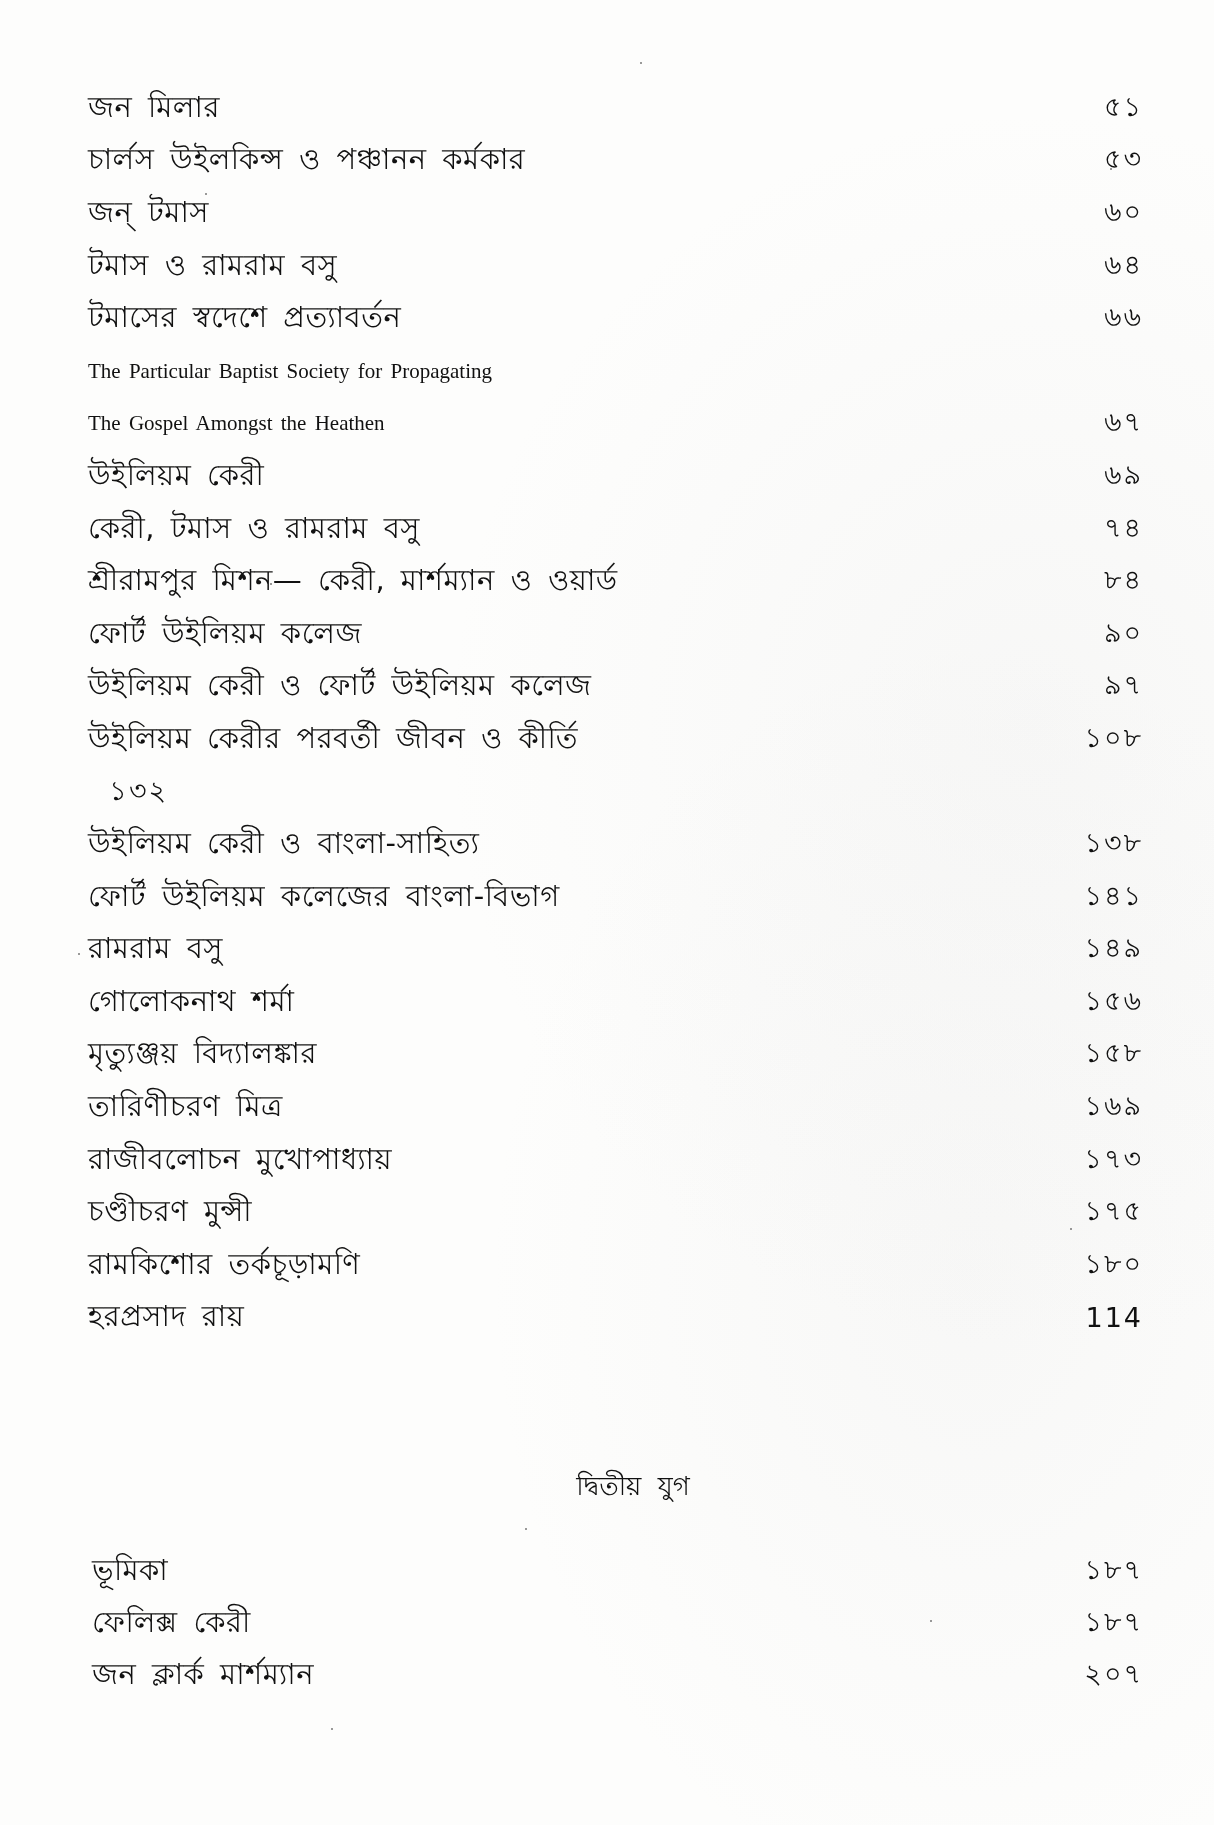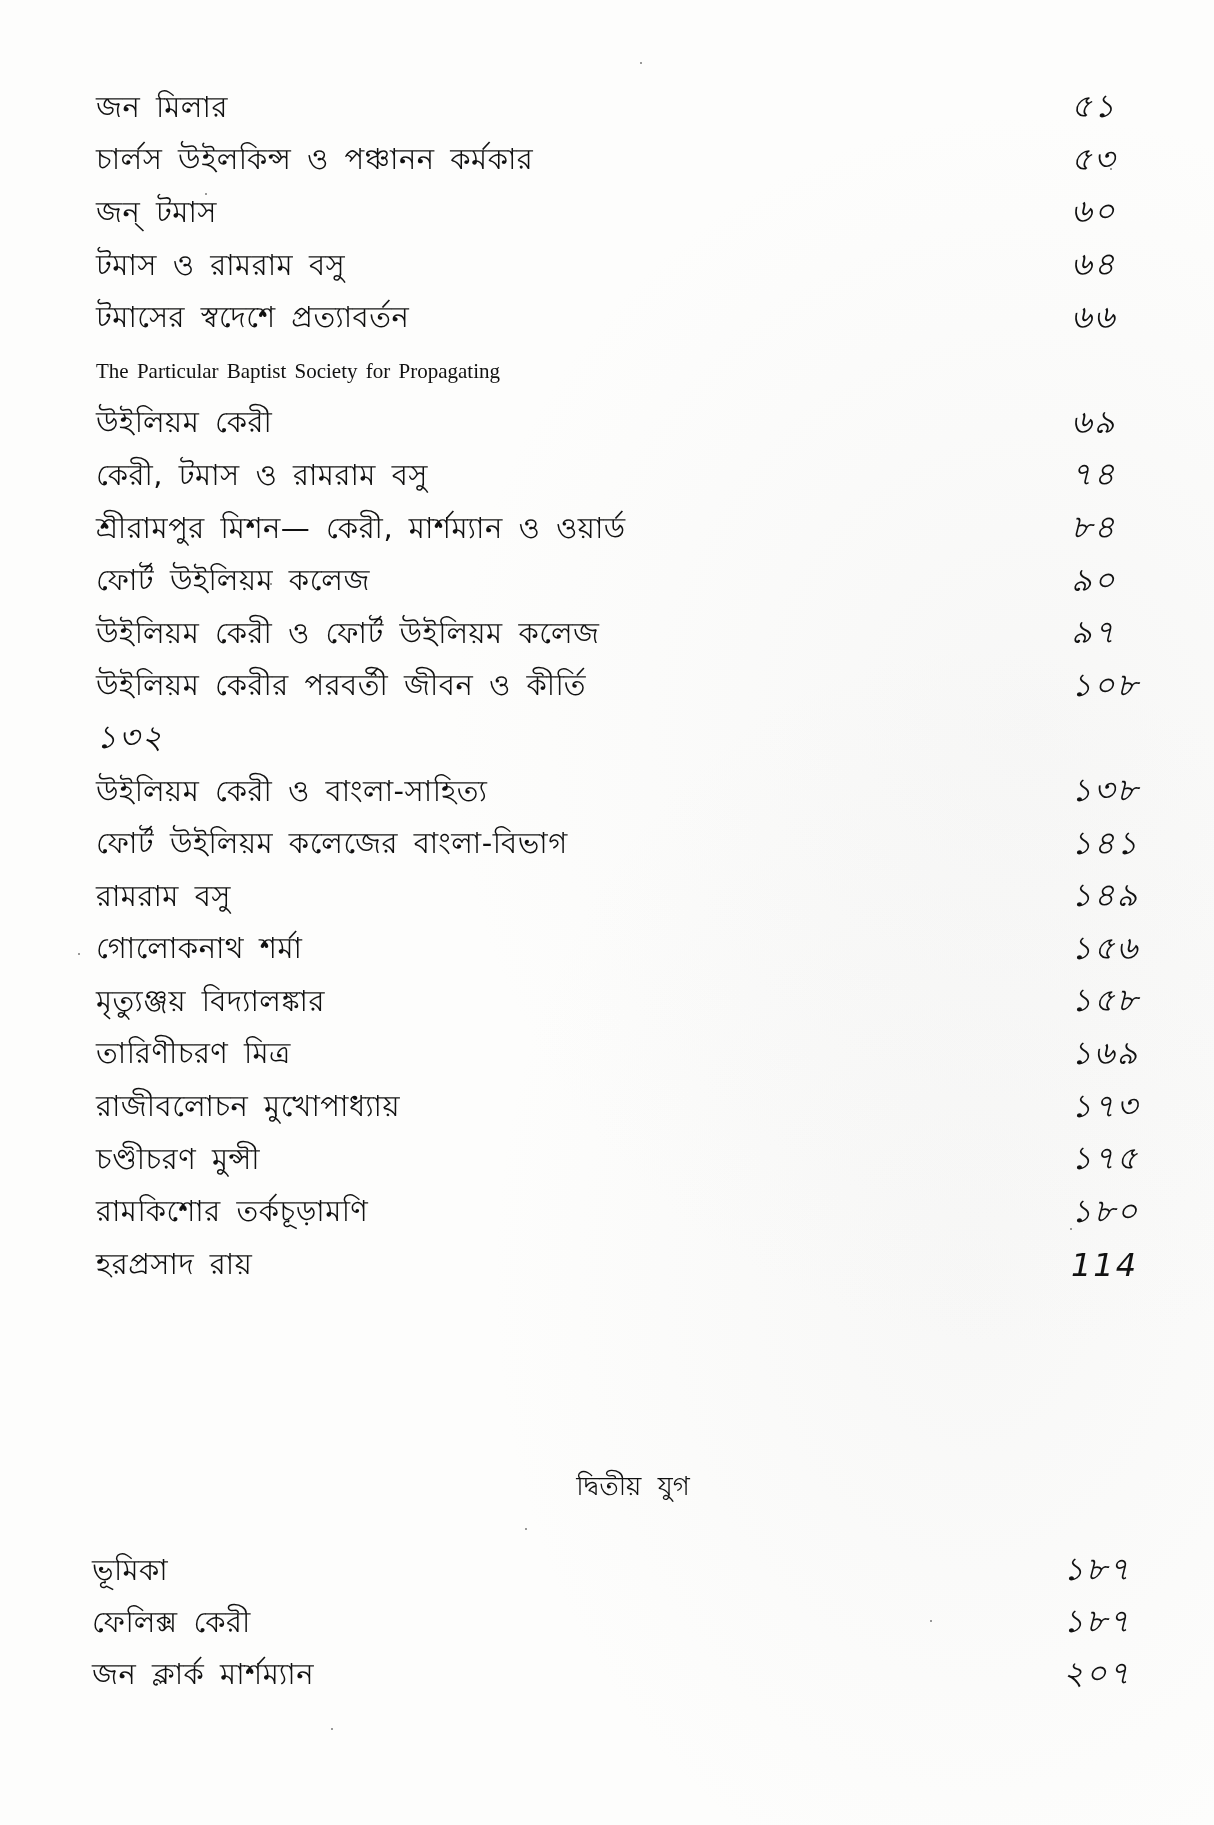--- a/index.html
+++ b/index.html
@@ -23,21 +23,20 @@
       background:
         radial-gradient(ellipse at 85% 40%, rgba(220,220,220,0.18), transparent 40%),
         radial-gradient(ellipse at 80% 70%, rgba(215,215,215,0.15), transparent 35%),
         #fdfdfc;
     }
     .toc {
       position: absolute;
       left: 88px;
       top: 82px;
       width: 1055px;
-      margin-left: 8px;
     }
     .row {
       position: relative;
       height: 52.6px;
       display: flex;
       align-items: center;
       justify-content: space-between;
     }
     .title {
       font-family: "DejaVu Sans", sans-serif;
@@ -47,25 +46,24 @@
       white-space: nowrap;
     }
     .title.latin {
       font-family: "Liberation Serif", serif;
       font-size: 21px;
       word-spacing: 3px;
       letter-spacing: 0;
     }
     .page-no {
       font-family: "DejaVu Sans", sans-serif;
-      font-size: 32px;
+      font-size: 27px;
       letter-spacing: 2px;
-      text-align: left;
+      text-align: right;
       min-width: 80px;
-      font-style: italic;
     }
     .row.blank-no .page-no { visibility: hidden; }
     .section-heading {
       position: absolute;
       left: 0; right: 0;
       top: 1466px;
       text-align: center;
       font-family: "DejaVu Sans", sans-serif;
       font-size: 26px;
       word-spacing: 8px;
@@ -113,20 +111,24 @@
       <span class="title">টমাস ও রামরাম বসু</span>
       <span class="page-no">৬৪</span>
     </div>
     <div class="row">
       <span class="title">টমাসের স্বদেশে প্রত্যাবর্তন</span>
       <span class="page-no">৬৬</span>
     </div>
     <div class="row blank-no">
       <span class="title latin">The Particular Baptist Society for Propagating</span>
       <span class="page-no"></span>
+    </div>
+    <div class="row">
+      <span class="title latin">The Gospel Amongst the Heathen</span>
+      <span class="page-no">৬৭</span>
     </div>
     <div class="row">
       <span class="title">উইলিয়ম কেরী</span>
       <span class="page-no">৬৯</span>
     </div>
     <div class="row">
       <span class="title">কেরী, টমাস ও রামরাম বসু</span>
       <span class="page-no">৭৪</span>
     </div>
     <div class="row">

